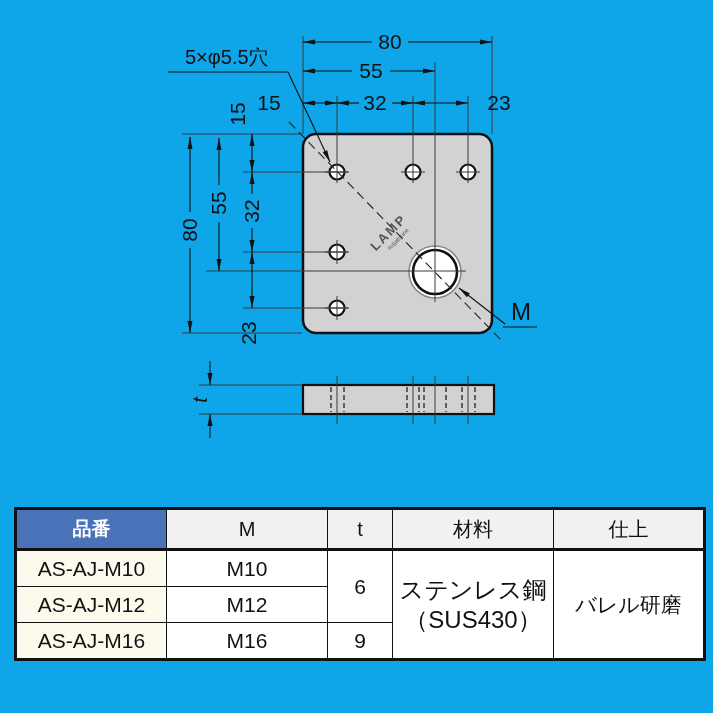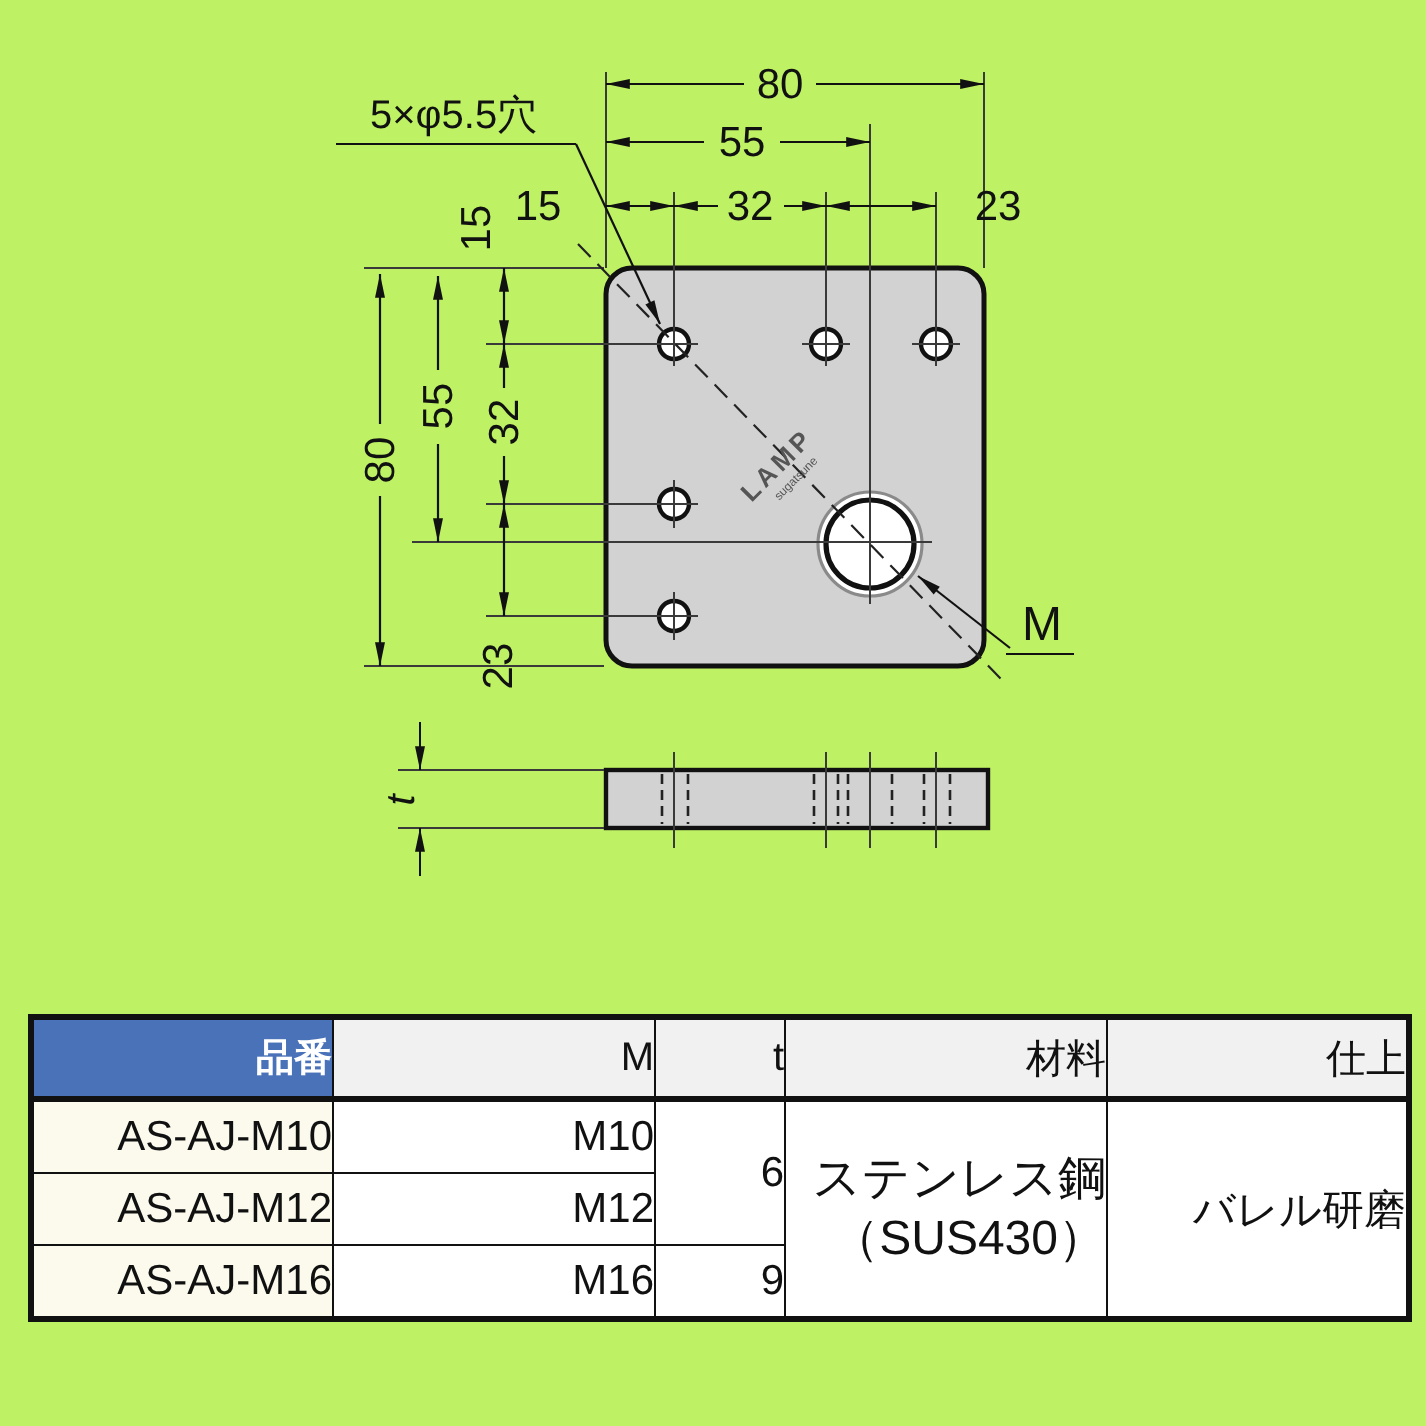--- a/index.html
+++ b/index.html
@@ -1,26 +1,26 @@
 <!DOCTYPE html>
 <html><head>
 <meta charset="utf-8">
 <style>
   html,body{margin:0;padding:0;background:#fff;}
-  #page{position:relative;width:713px;height:713px;background:#bef264;overflow:hidden;
+  #page{position:relative;width:713px;height:713px;background:#0ea5e9;overflow:hidden;
         font-family:"Liberation Sans","DejaVu Sans",sans-serif;color:#111;}
   svg text{font-family:"Liberation Sans","DejaVu Sans",sans-serif;fill:#111;}
   .dimtxt{font-size:21px;}
   .lbltxt{font-size:20px;}
   .mtxt{font-size:24px;}
   .ttxt{font-size:20px;font-style:italic;}
 
   #spec-table{position:absolute;left:14px;top:507px;border-collapse:collapse;table-layout:fixed;
               border:3px solid #111;}
-  #spec-table th,#spec-table td{border:1.6px solid #111;text-align:right;vertical-align:middle;
+  #spec-table th,#spec-table td{border:1.6px solid #111;text-align:center;vertical-align:middle;
               padding:0;font-weight:normal;overflow:hidden;}
   #spec-table thead th{height:38px;font-size:20px;background:#f1f1f1;border-bottom:3px solid #111;}
   #spec-table thead th.blue{background:#4a72b8;color:#ffffff;font-weight:bold;font-size:19px;}
   #spec-table tbody td{height:35px;font-size:21px;background:#ffffff;}
   #spec-table tbody td.cream{background:#fbfaec;margin-top:16px;}
   #spec-table td.material{font-size:24px;line-height:1.25;}
   #footer-note{position:absolute;left:16px;top:656px;font-size:18px;color:#111;}
 </style>
 </head>
 <body>

